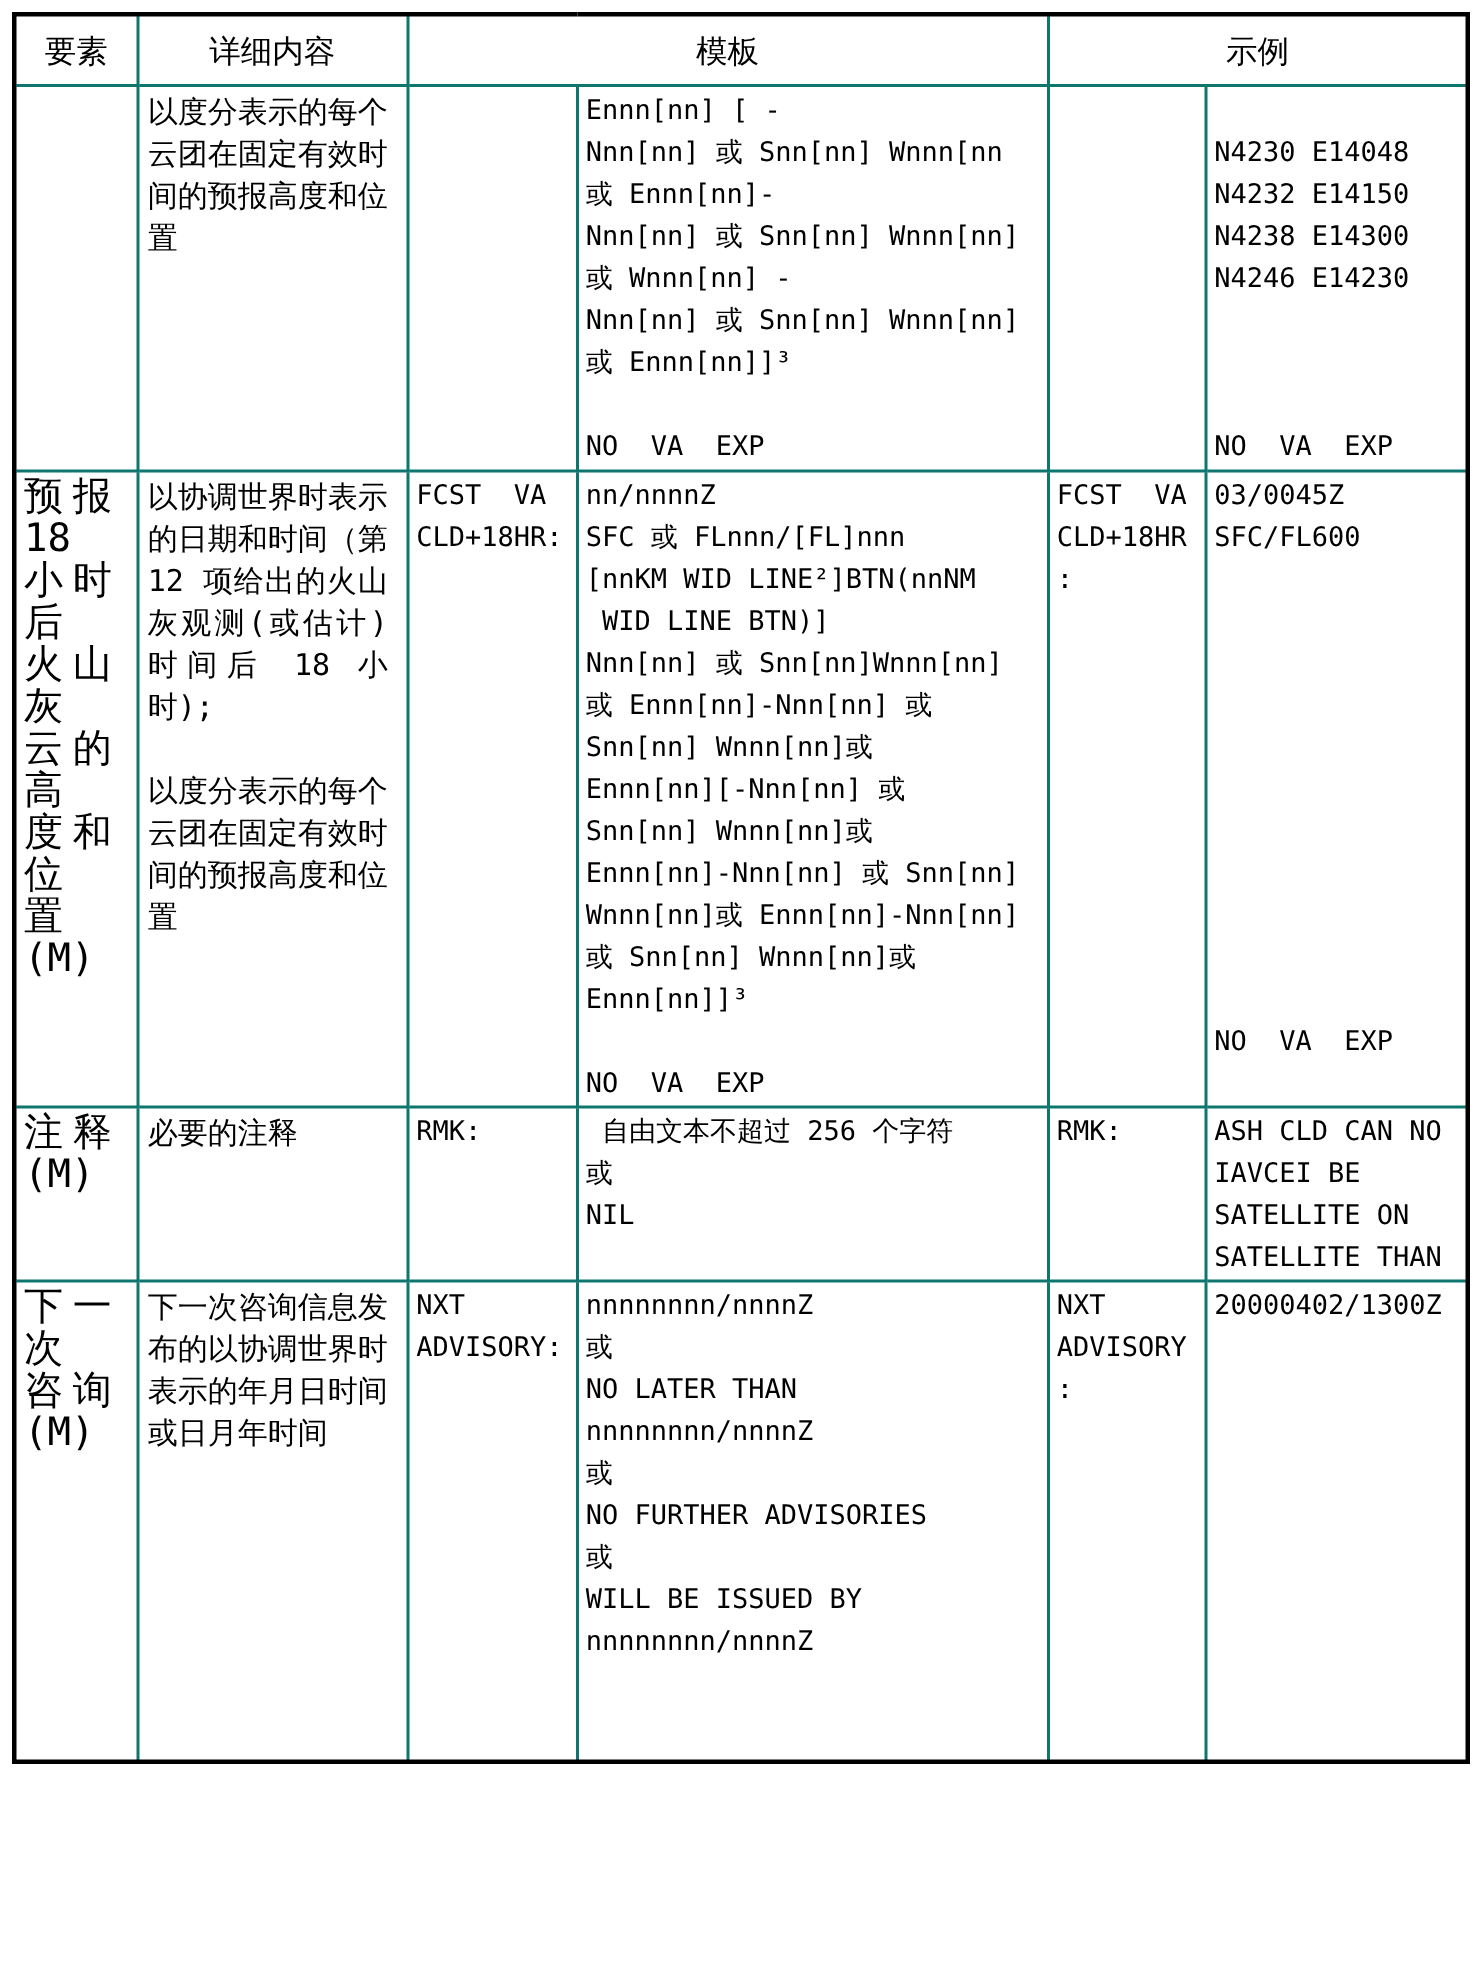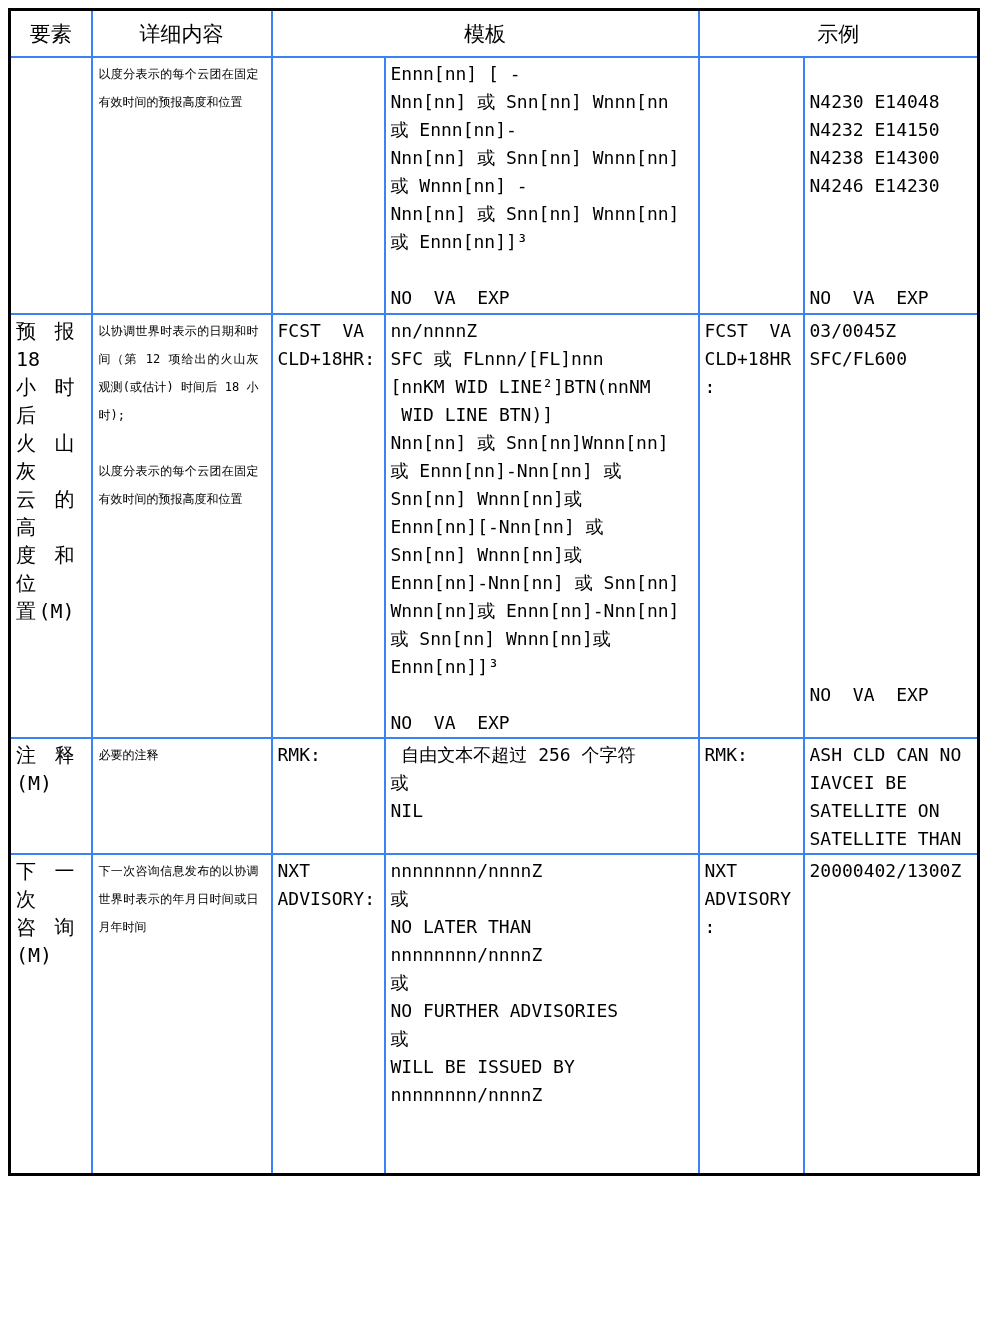--- a/index.html
+++ b/index.html
@@ -13,21 +13,21 @@
     left: 8px; top: 8px;
   }
   table.doc-table {
     border-collapse: collapse;
     table-layout: fixed;
     width: 969px;
     border: 3px solid #000;
     background: #fff;
   }
   td {
-    border: 2px solid #3b82f6;
+    border: 2px solid #0f766e;
     vertical-align: top;
     padding: 2px 4px 0 5px;
     overflow: hidden;
     font-family: "DejaVu Sans Mono", "Liberation Mono", monospace;
     font-size: 18px;
     line-height: 28px;
     white-space: pre-wrap;
   }
   tr.header-row td {
     text-align: center;
@@ -38,26 +38,26 @@
   }
   tr.row-1 { height: 257px; }
   tr.row-2 { height: 423px; }
   tr.row-3 { height: 101px; }
   tr.row-4 { height: 320px; }
   tr.notes-row { height: 200px; }
 
   .line { min-height: 28px; }
 
   
-  .el-cell { font-size: 20px; padding-left: 5px; padding-right: 16px; }
+  .el-cell { font-size: 26px; padding-left: 5px; padding-right: 16px; }
   .el-cell .line { text-align: justify; text-align-last: justify; }
 
   
   .detail-cell {
-    font-size: 12px;
+    font-size: 20px;
     padding: 2px 12px 0 6px;
     margin-left: 20px;
   }
   .detail-cell .line { text-align: justify; text-justify: inter-character; }
 
   
   .mono-cell { font-size: 18px; }
 
   .notes-cell {
     font-size: 20px;

